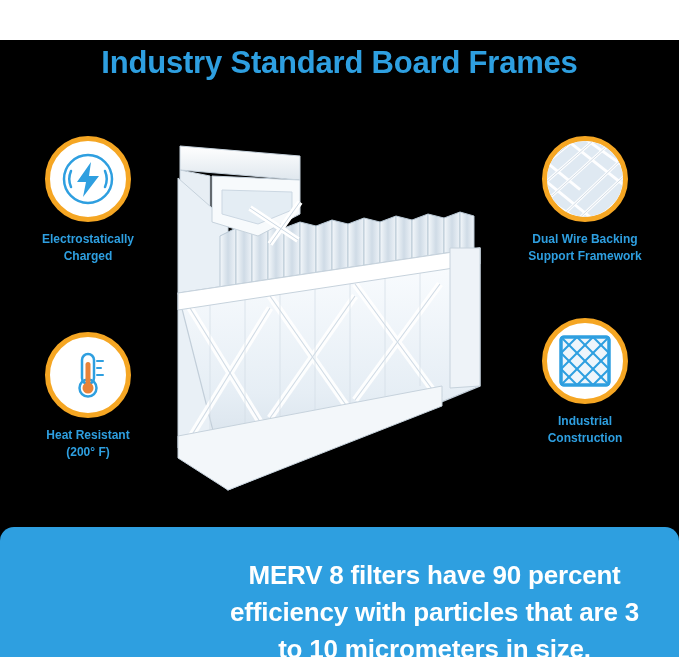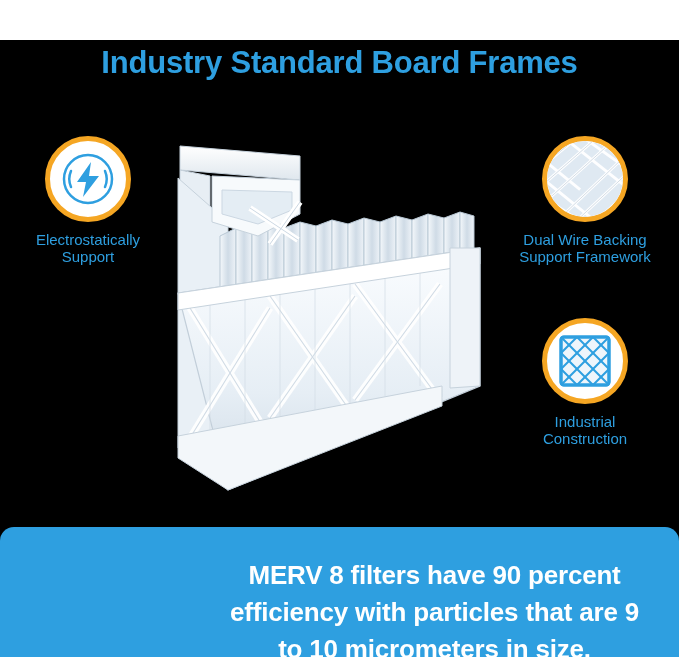--- a/index.html
+++ b/index.html
@@ -53,22 +53,22 @@
     background: #ffffff;
     position: relative;
     overflow: hidden;
     box-sizing: border-box;
     display: flex;
     align-items: center;
     justify-content: center;
   }
   .feature .caption {
     margin-top: 9px;
-    font-size: 15px;
-    font-weight: normal;
+    font-size: 12px;
+    font-weight: bold;
     color: #2e9fe0;
     line-height: 17px;
   }
 
   #feature-electrostatic { left: 8px;  top: 96px; }
   #feature-heat          { left: 8px;  top: 292px; }
   #feature-dualwire      { left: 505px; top: 96px; }
   #feature-industrial    { left: 505px; top: 278px; }
 
   
@@ -201,24 +201,43 @@
     <div class="ring">
       <svg width="52" height="52" viewBox="0 0 52 52">
         <circle cx="26" cy="26" r="24" fill="none" stroke="#2e9fe0" stroke-width="2.5"></circle>
         <path d="M29,9 L15,29 L24,29 L21,44 L37,23 L27,23 Z" fill="#2e9fe0"></path>
         <path d="M9,18 A20,20 0 0,0 9,34" fill="none" stroke="#2e9fe0" stroke-width="2.5" stroke-linecap="round"></path>
         <path d="M43,18 A20,20 0 0,1 43,34" fill="none" stroke="#2e9fe0" stroke-width="2.5" stroke-linecap="round"></path>
       </svg>
     </div>
     <div class="caption">
       <span>Electrostatically</span><br>
-      <span>Support</span>
-    </div>
-  </div>
-
+      <span>Charged</span>
+    </div>
+  </div>
+
+  <div class="feature" id="feature-heat">
+    <div class="ring">
+      <svg width="54" height="54" viewBox="0 0 54 54">
+        <rect x="21" y="6" width="12" height="30" rx="6" fill="none" stroke="#2e9fe0" stroke-width="2.5"></rect>
+        <circle cx="27" cy="40" r="8.5" fill="none" stroke="#2e9fe0" stroke-width="2.5"></circle>
+        <rect x="24.5" y="14" width="5" height="22" rx="2.5" fill="#e8833a"></rect>
+        <circle cx="27" cy="40" r="5.5" fill="#e8833a"></circle>
+        <g stroke="#2e9fe0" stroke-width="2" stroke-linecap="round">
+          <path d="M36,13 L42,13"></path>
+          <path d="M36,20 L40,20"></path>
+          <path d="M36,27 L42,27"></path>
+        </g>
+      </svg>
+    </div>
+    <div class="caption">
+      <span>Heat Resistant</span><br>
+      <span>(200° F)</span>
+    </div>
+  </div>
 
   <div class="feature" id="feature-industrial">
     <div class="ring">
       <svg width="56" height="56" viewBox="0 0 56 56">
         <rect x="4" y="4" width="48" height="48" rx="3" fill="#eef5fb" stroke="#2e9fe0" stroke-width="3"></rect>
         <g stroke="#2e9fe0" stroke-width="2" fill="none">
           <path d="M4,20 L20,4 M4,36 L36,4 M4,52 L52,4 M20,52 L52,20 M36,52 L52,36"></path>
           <path d="M4,20 L36,52 M4,36 L20,52 M4,4 L52,52 M20,4 L52,36 M36,4 L52,20"></path>
         </g>
         <rect x="4" y="4" width="48" height="48" rx="3" fill="none" stroke="#2e9fe0" stroke-width="3"></rect>
@@ -252,18 +271,18 @@
     </div>
     <div class="caption">
       <span>Dual Wire Backing</span><br>
       <span>Support Framework</span>
     </div>
   </div>
 
   <div class="banner">
     <div class="banner-text">
       <span>MERV 8 filters have 90 percent</span><br>
-      <span>efficiency with particles that are 9</span><br>
+      <span>efficiency with particles that are 3</span><br>
       <span>to 10 micrometers in size.</span>
     </div>
   </div>
 
 </div>
 
 </body></html>

